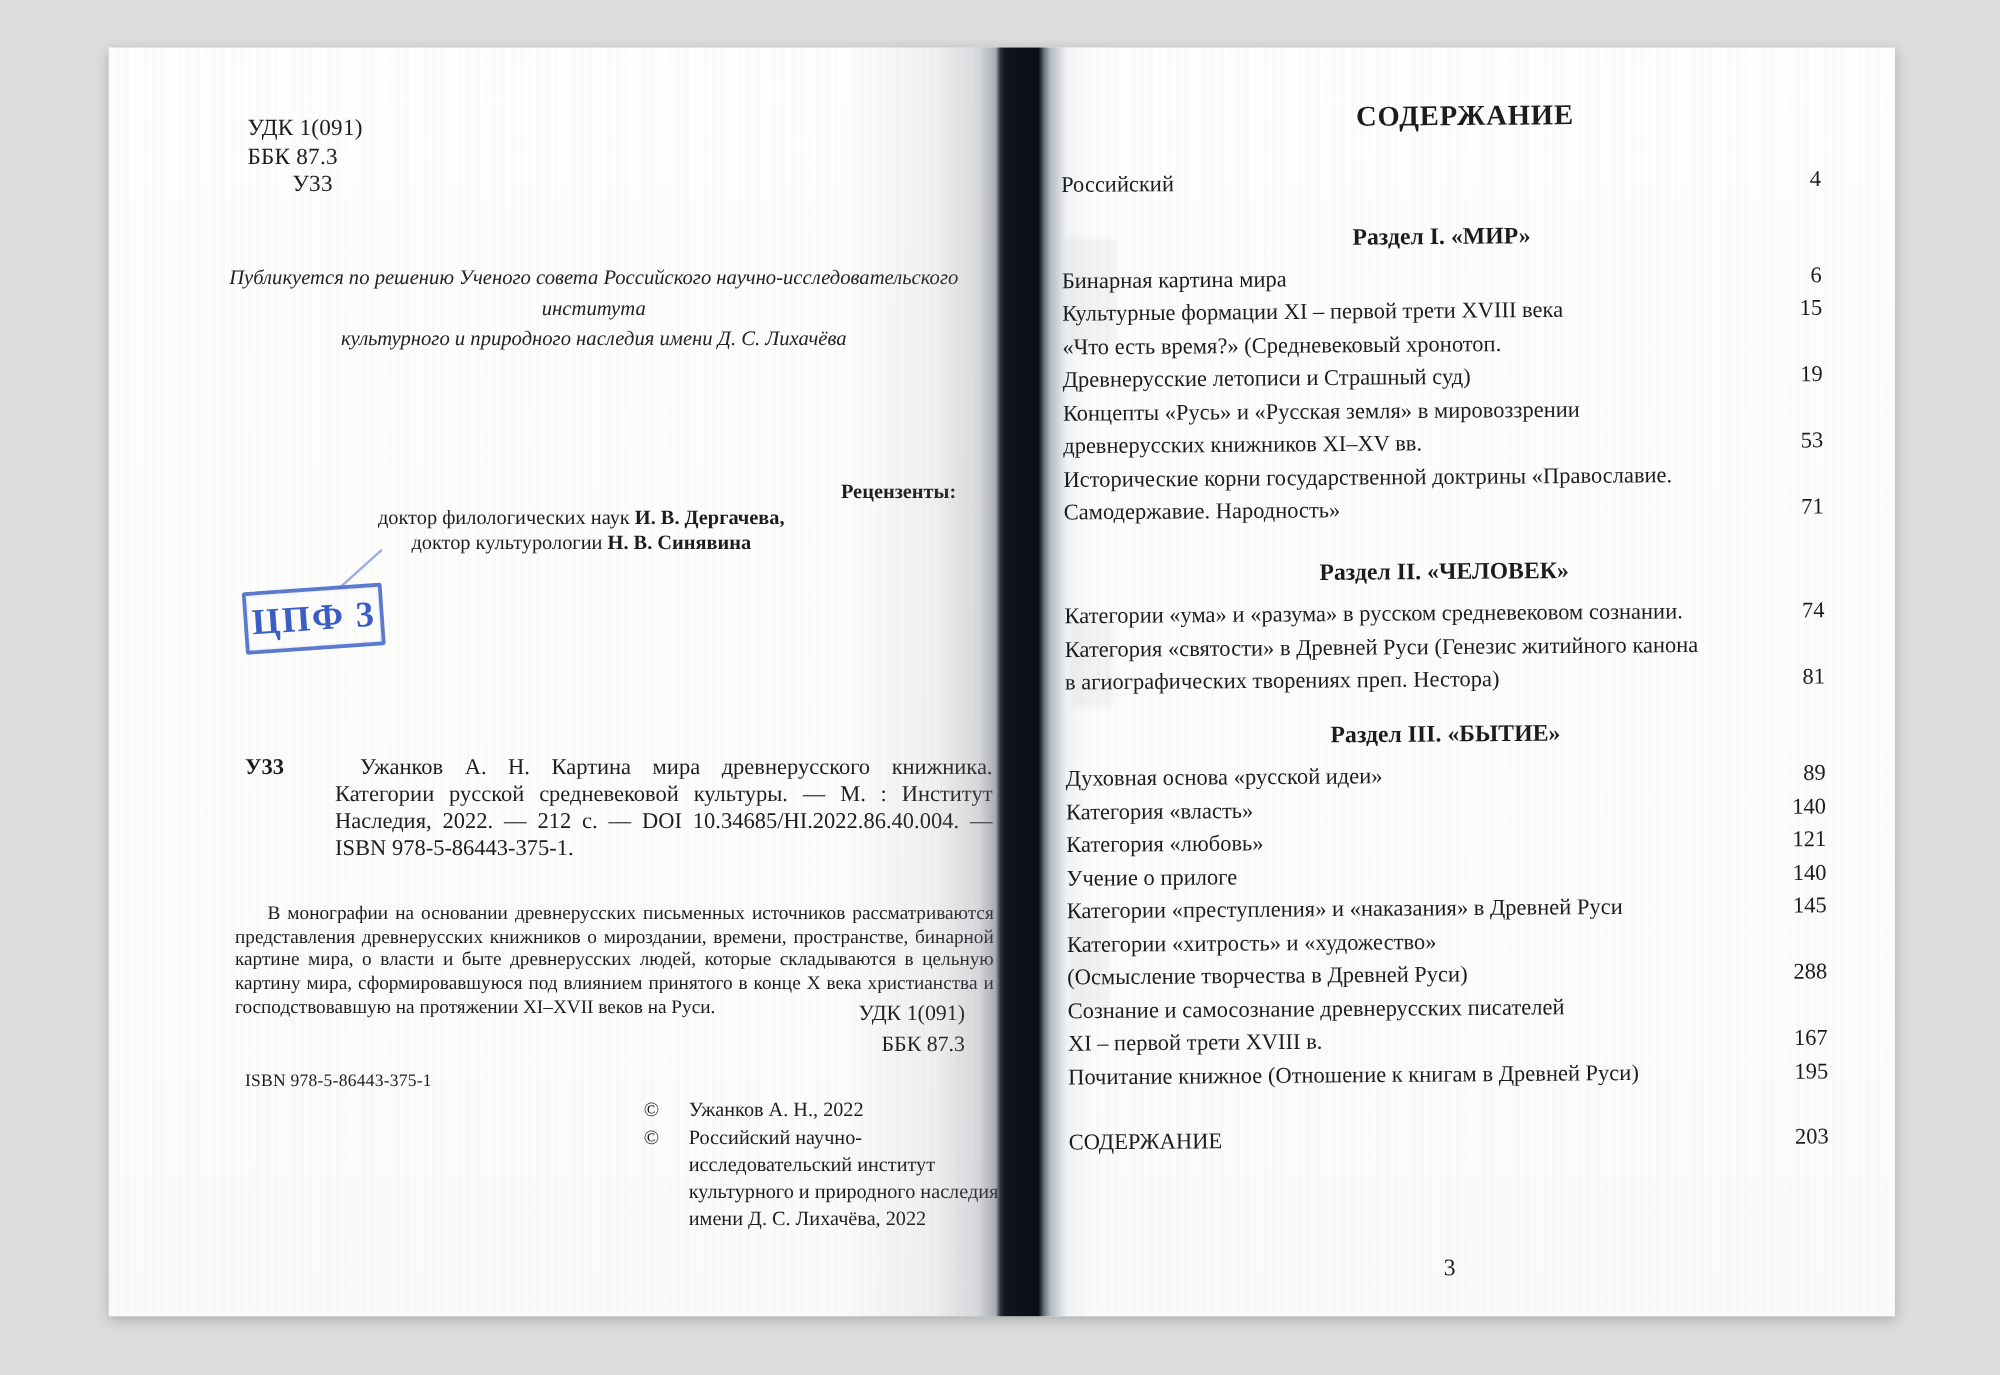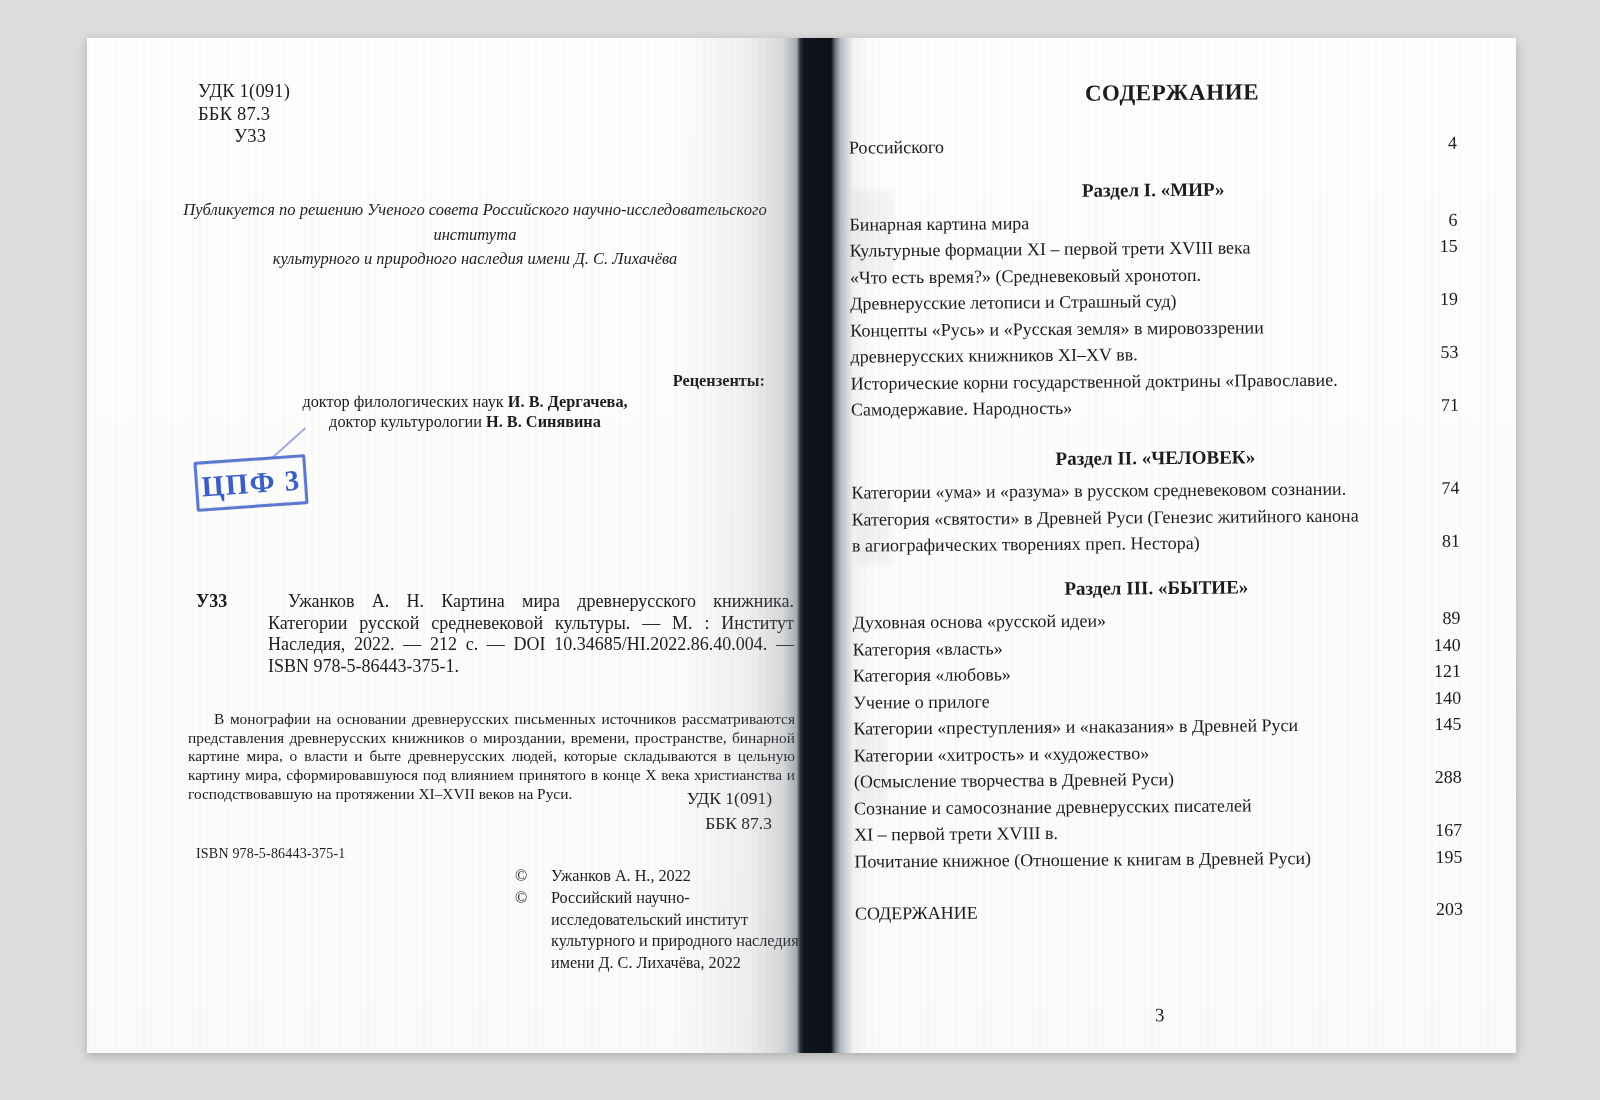--- a/index.html
+++ b/index.html
@@ -28,21 +28,21 @@
       #2c3545 58.2%,
       #10151e 60%,
       #0b0f16 72.5%,
       #6b7480 74.6%,
       #b4bac2 77%,
       rgba(232,234,236,.55) 83%,
       rgba(250,250,250,.18) 92%,
       rgba(0,0,0,0) 100%);
   }
   
-  .lp { position:absolute; left:0; top:0; width:713px; height:100%; }
+  .lp { position:absolute; left:0; top:12px; width:713px; height:100%; }
   .lp > div, .lp > p { position:absolute; }
   .udc-block { left:111px; top:42px; font-size:18.5px; line-height:22.5px; letter-spacing:.2px; }
   .udc-block .u33 { padding-left:36px; }
   .approval {
     left:78px; top:160px; width:620px; text-align:center;
     font-style:italic; font-size:16.5px; line-height:24.5px; color:#22222;
     color:#222;
   }
   .reviewers { left:78px; top:333px; width:600px; text-align:center; font-size:16.3px; line-height:20.5px; }
   .reviewers .rev-head { font-weight:bold;text-align:right; }
@@ -153,21 +153,21 @@
   <div class="rp">
 
     <div class="ghost" style="left:20px; top:150px; width:40px; height:90px;"></div>
     <div class="ghost" style="left:22px; top:455px; width:34px; height:70px;"></div>
     <div class="ghost" style="left:20px; top:690px; width:30px; height:80px;"></div>
 
     <div class="contents-title">СОДЕРЖАНИЕ</div>
 
     <div class="toc">
         <div class="toc-row">
-          <span class="toc-title">Российского</span>
+          <span class="toc-title">Российский</span>
           <span class="toc-dots"></span>
           <span class="toc-page">4</span>
         </div>
         <div class="toc-heading">Раздел I. «МИР»</div>
         <div class="toc-row">
           <span class="toc-title">Бинарная картина мира</span>
           <span class="toc-dots"></span>
           <span class="toc-page">6</span>
         </div>
         <div class="toc-row">

